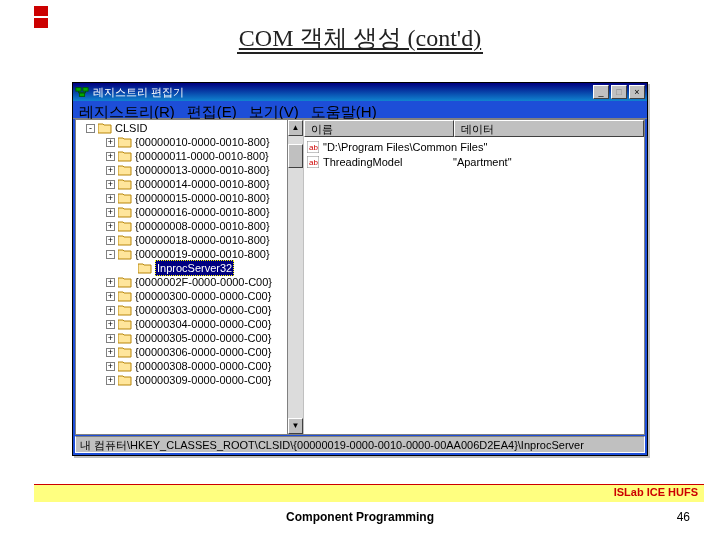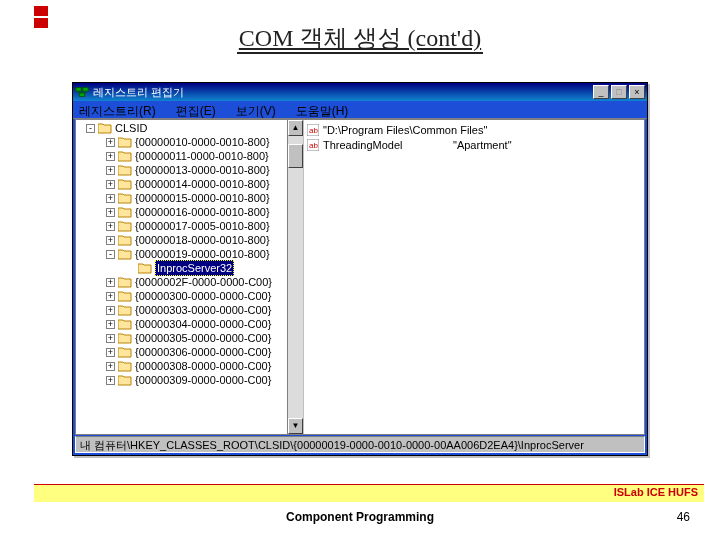--- a/index.html
+++ b/index.html
@@ -58,24 +58,24 @@
     margin-left: 2px;
     font-size: 9px;
     line-height: 12px;
     text-align: center;
     color: #000;
   }
   .winbtn.disabled { color: #808080; }
   .menubar {
     height: 18px;
     display: flex;
-    gap: 20px;
+    gap: 12px;
     padding: 2px 6px 0 6px;
     border-bottom: 1px solid #808080;
-    font-size: 12px;
+    font-size: 15px;
   }
   .menubar span { }
 
   .client {
     position: absolute;
     top: 36px; left: 2px; right: 2px; bottom: 20px;
     display: flex;
     background: #fff;
     border: 1px solid #808080;
   }
@@ -283,21 +283,21 @@
               </span>
               <span>{00000016-0000-0010-800}</span>
             </div>
             <div class="node" style="padding-left: 28px;">
               <span class="tgl">+</span>
               <span class="folder">
                 <svg viewBox="0 0 14 12">
                   <path d="M0 2h5l1 1h7v8H0z" fill="#ffe69c" stroke="#b8860b"></path>
                 </svg>
               </span>
-              <span>{00000017-0005-0010-800}</span>
+              <span>{00000008-0000-0010-800}</span>
             </div>
             <div class="node" style="padding-left: 28px;">
               <span class="tgl">+</span>
               <span class="folder">
                 <svg viewBox="0 0 14 12">
                   <path d="M0 2h5l1 1h7v8H0z" fill="#ffe69c" stroke="#b8860b"></path>
                 </svg>
               </span>
               <span>{00000018-0000-0010-800}</span>
             </div>
@@ -397,20 +397,24 @@
       </div>
       <div class="vscroll">
         <div class="sbtn">▲</div>
         <div class="sthumb" style="height:24px;margin-top:8px"></div>
         <div style="flex:1"></div>
         <div class="sbtn">▼</div>
       </div>
     </div>
 
     <div class="list">
+      <div class="list-header">
+        <div style="width:150px">이름</div>
+        <div style="flex:1">데이터</div>
+      </div>
       <div class="list-body" id="list-body">
           <div class="list-row">
             <span class="vicon ab-icon">
               <svg viewBox="0 0 12 12">
                 <rect x="0" y="0" width="12" height="12" fill="#fff" stroke="#888"></rect>
                 <text x="2" y="9" font-size="8" fill="#c00">ab</text>
               </svg>
             </span>
             <span class="col2">"D:\Program Files\Common Files"</span>
           </div>

